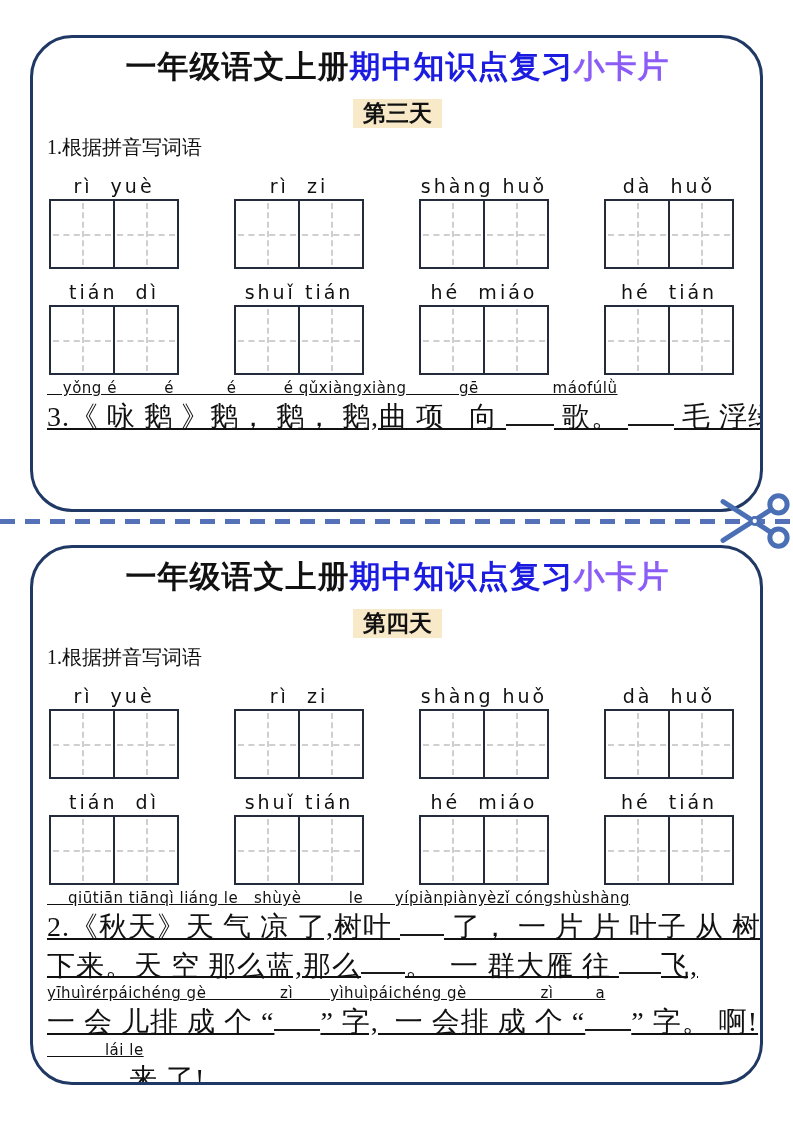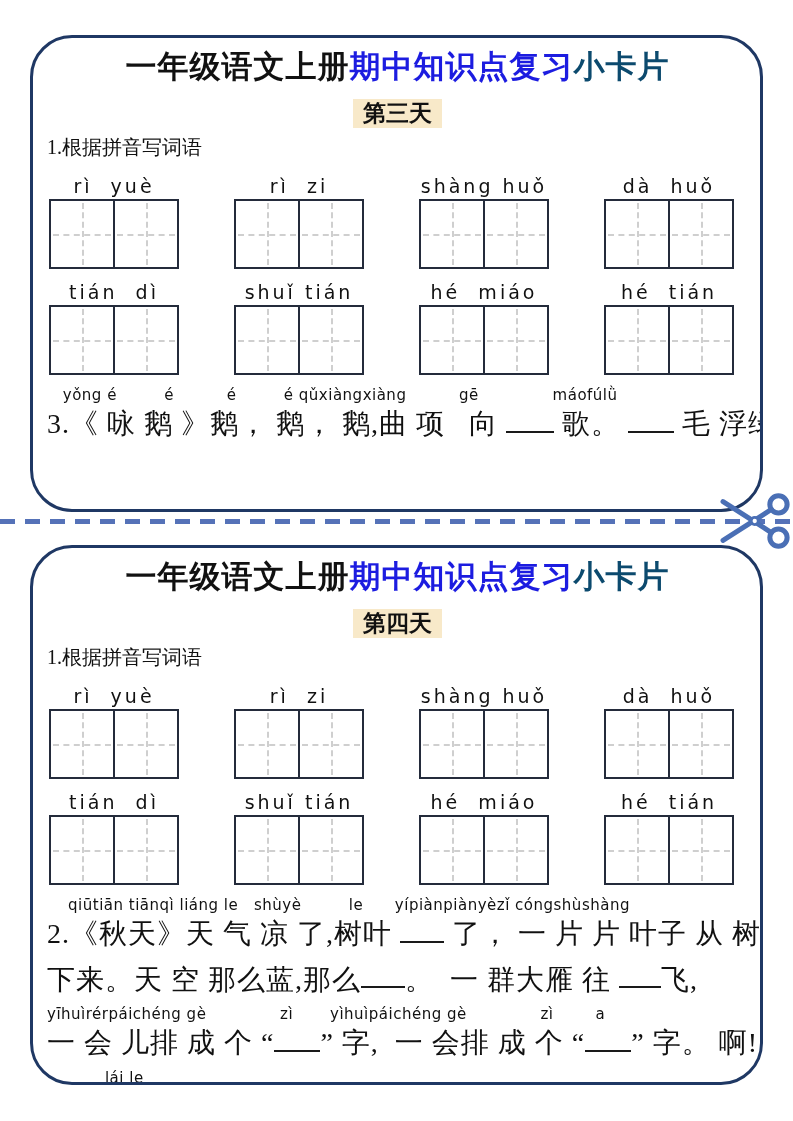--- a/index.html
+++ b/index.html
@@ -12,21 +12,21 @@
     border:3px solid #1f3864;border-radius:42px;background:#fff;
     padding:6px 12px 0 14px;overflow:hidden;
   }
   .card-a{top:35px;height:477px;}
   .card-b{top:545px;height:540px;}
   .card-title{
     text-align:center;font-size:31px;line-height:46px;font-weight:bold;
     letter-spacing:1px;white-space:nowrap;
   }
   .t-blue{color:#1c1ce0;}
-  .t-red{color:#0c4a6e;}
+  .t-red{color:#8b5cf6;}
   .day-badge-wrap{text-align:center;line-height:30px;margin-top:9px;}
   .day-badge{
     display:inline-block;background:#f8e9c9;font-size:23px;font-weight:bold;
     padding:0 10px;line-height:29px;
   }
   .section-label{font-size:20px;line-height:32px;}
   .word-row{
     display:flex;justify-content:space-between;
     padding:0 14px 0 2px;margin-top:10px;
   }
@@ -43,21 +43,21 @@
   .writing-box + .writing-box{margin-left:-2px;}
   .writing-box::before{
     content:"";position:absolute;left:50%;top:2px;bottom:2px;
     border-left:2px dashed #cfcfcf;
   }
   .writing-box::after{
     content:"";position:absolute;top:50%;left:2px;right:2px;
     border-top:2px dashed #cfcfcf;
   }
   .exercise{margin-top:2px;}
-  .ex-line{margin-top:11px;}
+  .ex-line{margin-top:4px;text-decoration:underline;}
   .ex-pinyin{
     font-family:"DejaVu Sans", sans-serif;font-size:15px;line-height:18px;
     white-space:pre;letter-spacing:0.5px;
   }
   .ex-text{font-size:28px;line-height:30px;white-space:pre;letter-spacing:1px;}
   .blank{
     display:inline-block;height:0.95em;border-bottom:2px solid #1a1a1a;
   }
   .cut-line{
     position:absolute;top:519px;left:0;width:793px;height:5px;

